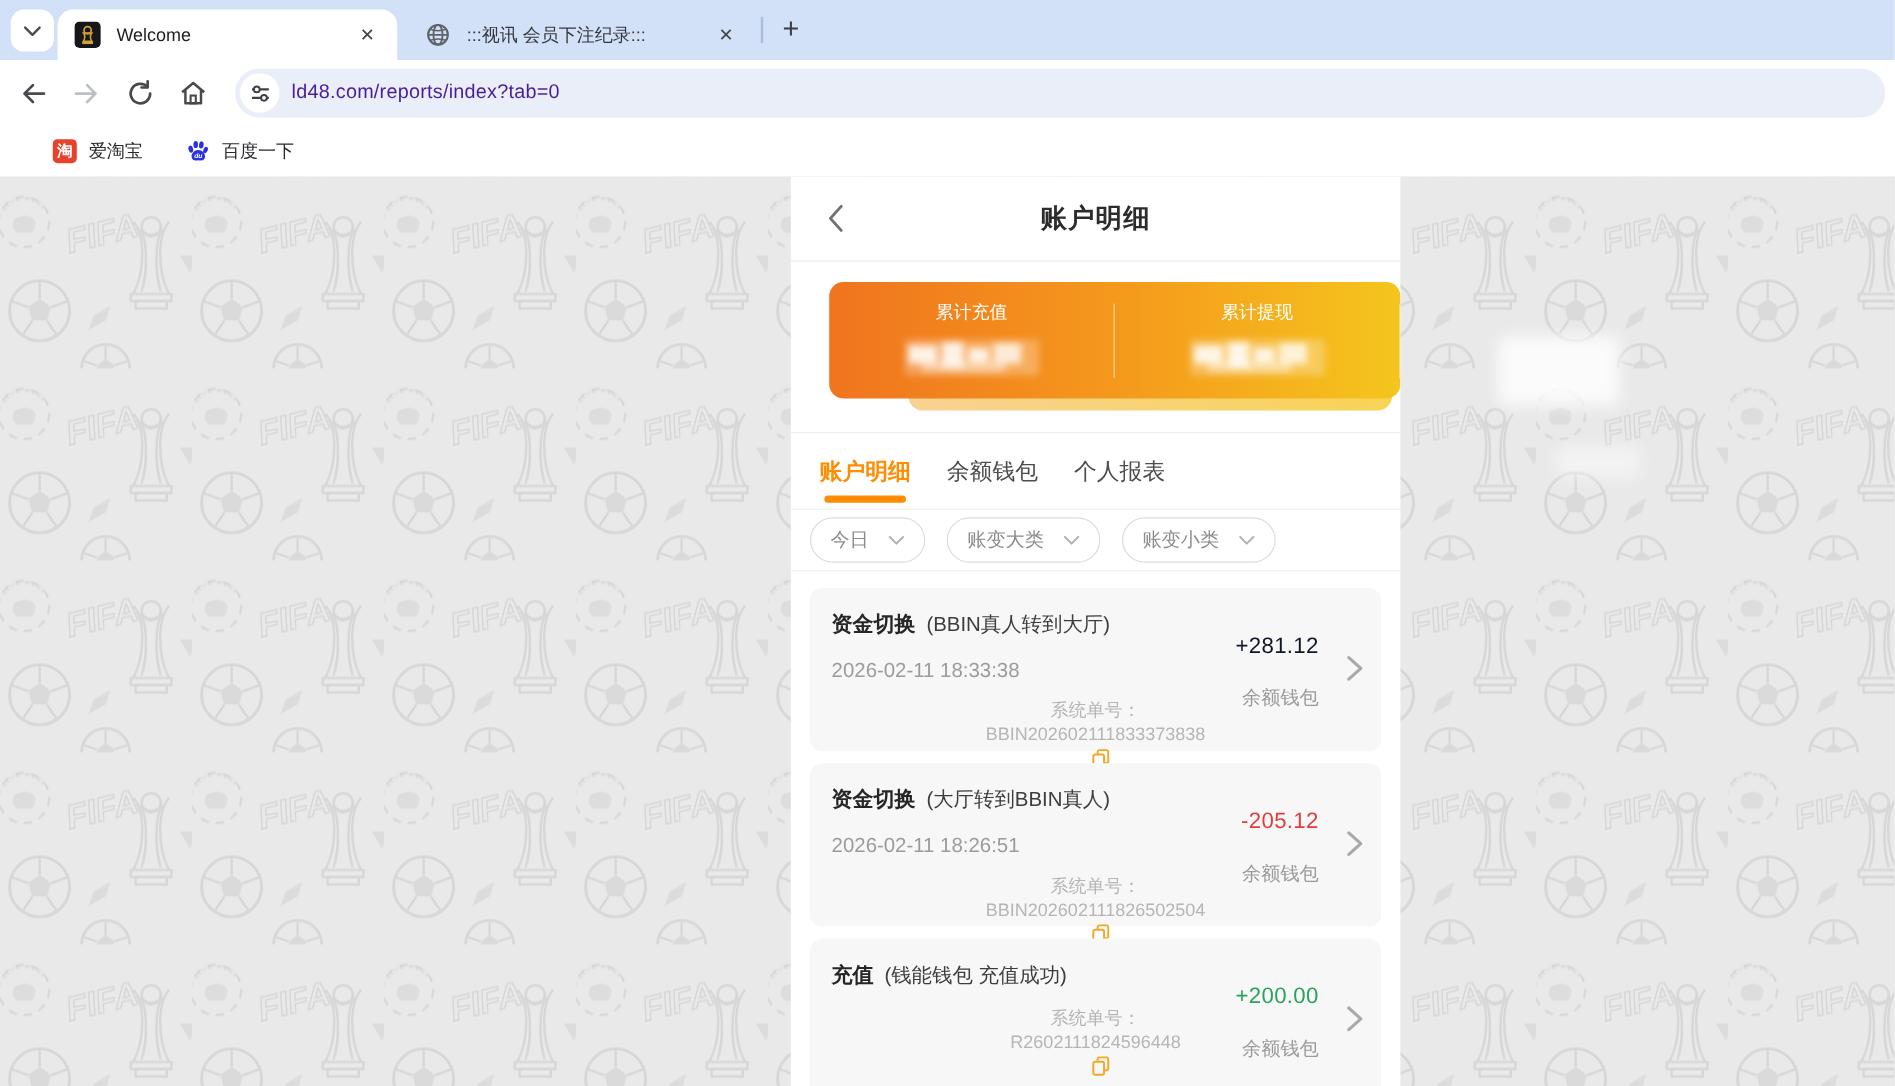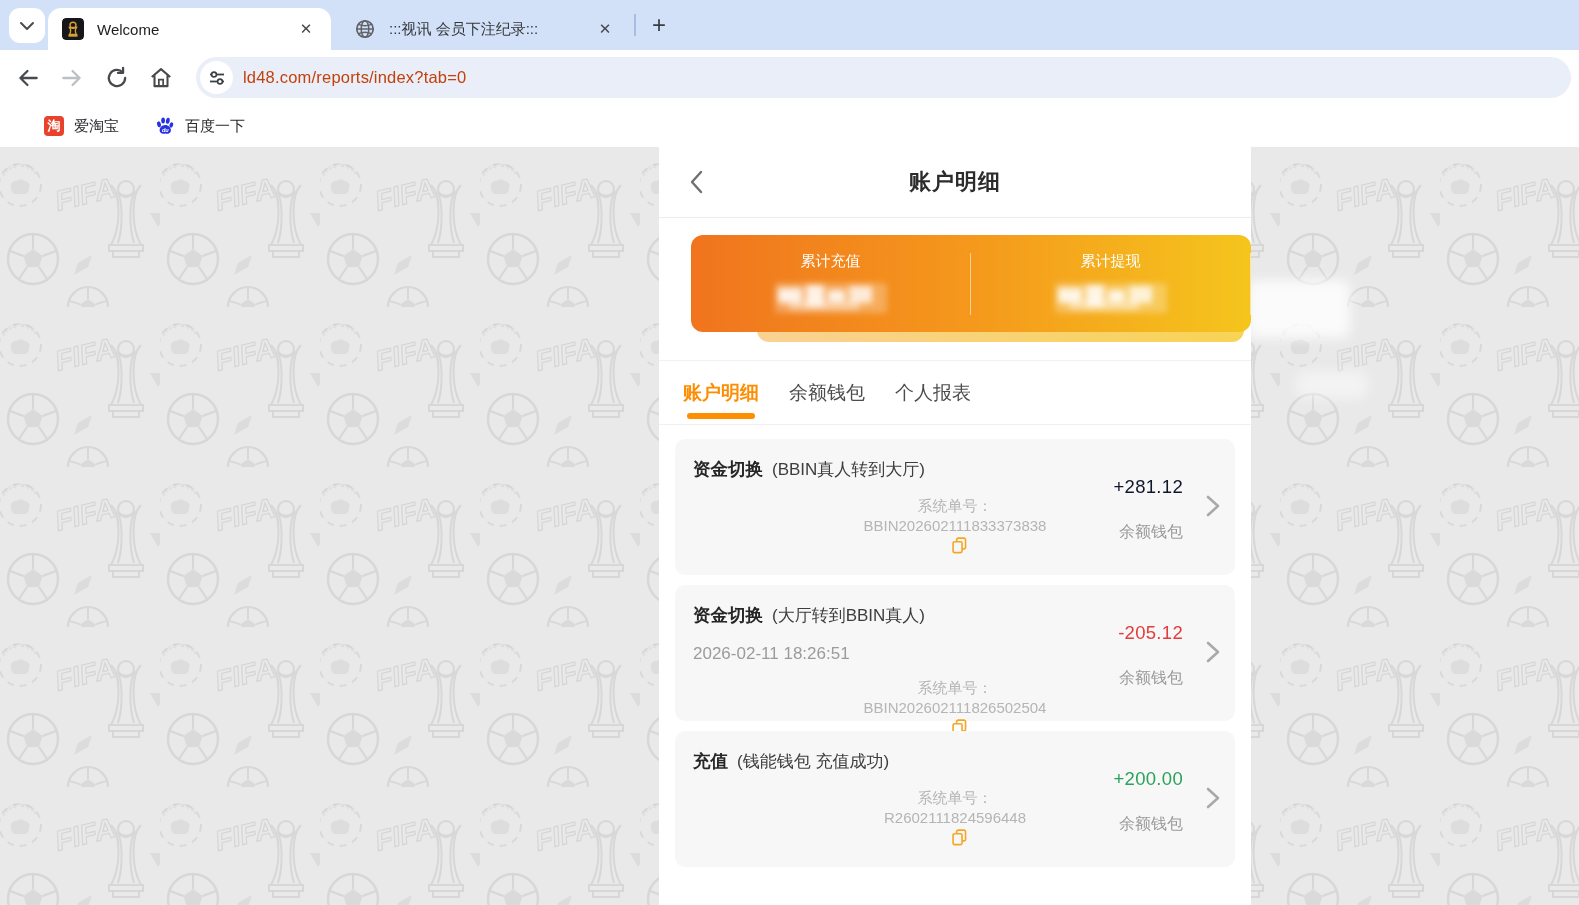--- a/index.html
+++ b/index.html
@@ -23,35 +23,35 @@
   .newtab-btn { position:absolute; left:644px; top:10px; width:30px; height:30px; display:flex;
     align-items:center; justify-content:center; font-size:24px; font-weight:400; color:#3a3d42; cursor:pointer; }
 
   .toolbar { position:relative; height:55px; background:#fff; }
   .nav-btn { position:absolute; top:14px; width:28px; height:28px; display:flex; align-items:center; justify-content:center; cursor:pointer; }
   .nav-back { left:14px; } .nav-fwd { left:58px; } .nav-reload { left:103px; } .nav-home { left:147px; }
   .omnibox { position:absolute; left:196px; right:8px; top:7px; height:41px; background:#e9eef8;
     border-radius:21px; display:flex; align-items:center; }
   .tune-circle { width:33px; height:33px; background:#fff; border-radius:50%; margin-left:4px;
     display:flex; align-items:center; justify-content:center; flex:none; cursor:pointer; }
-  .url-text { margin-left:10px; font-size:16.5px; color:#c2410c; letter-spacing:.2px; }
+  .url-text { margin-left:10px; font-size:16.5px; color:#4c1d95; letter-spacing:.2px; }
 
   .bookmarks { height:42px; background:#fff; display:flex; align-items:center; padding-left:44px; gap:36px; }
   .bm-item { display:flex; align-items:center; gap:10px; font-size:15px; color:#27292c; cursor:pointer; }
   .bm-ico-taobao { width:20px; height:20px; border-radius:4px; background:#e8412c; color:#fff;
     font-size:13px; font-weight:bold; display:flex; align-items:center; justify-content:center; }
 
   
   .content { position:relative; height:758px; background:#e9e9e9; overflow:hidden; }
   .pattern-bg { position:absolute; inset:0; }
   .blur-patch { position:absolute; filter:blur(6px); border-radius:8px; }
   .blur-patch.p1 { left:1248px; top:133px; width:102px; height:58px; background:rgba(255,255,255,.8); }
   .blur-patch.p2 { left:1296px; top:224px; width:72px; height:28px; background:rgba(255,255,255,.45); }
 
-  .phone { position:absolute; left:659px; top:0; width:592px; height:758px; background:#fff; overflow:hidden; }
+  .phone { position:absolute; left:659px; top:0; width:508px; height:758px; background:#fff; overflow:hidden; }
 
   .app-header { position:relative; height:71px; border-bottom:1px solid #ececec;
     display:flex; align-items:center; justify-content:center; }
   .back-btn { position:absolute; left:24px; top:0; height:100%; display:flex; align-items:center; cursor:pointer; padding:0 6px; }
   .app-title { font-size:22px; font-weight:600; color:#2c2c2c; letter-spacing:1px; }
 
   .summary { position:relative; height:142px; padding:17px 0 0;margin-left:32px; }
   .summary-card { position:relative; height:97px; border-radius:12px;
     background:linear-gradient(90deg,#f0741e 0%,#f59a1c 52%,#f5c51d 100%);
     display:flex; padding-top:16px; z-index:1; }
@@ -292,28 +292,49 @@
           <div class="tab-underline"></div>
         </div>
         <div class="app-tab">
           <span>余额钱包</span>
         </div>
         <div class="app-tab">
           <span>个人报表</span>
         </div>
       </div>
 
+      <div class="filters">
+        <div class="filter-pill">
+          <span>今日</span>
+          <svg width="14" height="9" viewBox="0 0 14 9">
+            <polyline points="1.5,1.5 7,7 12.5,1.5" fill="none" stroke="#b2b2b2" stroke-width="1.7" stroke-linecap="round" stroke-linejoin="round"></polyline>
+          </svg>
+        </div>
+        <div class="filter-pill">
+          <span>账变大类</span>
+          <svg width="14" height="9" viewBox="0 0 14 9">
+            <polyline points="1.5,1.5 7,7 12.5,1.5" fill="none" stroke="#b2b2b2" stroke-width="1.7" stroke-linecap="round" stroke-linejoin="round"></polyline>
+          </svg>
+        </div>
+        <div class="filter-pill">
+          <span>账变小类</span>
+          <svg width="14" height="9" viewBox="0 0 14 9">
+            <polyline points="1.5,1.5 7,7 12.5,1.5" fill="none" stroke="#b2b2b2" stroke-width="1.7" stroke-linecap="round" stroke-linejoin="round"></polyline>
+          </svg>
+        </div>
+      </div>
 
       <div class="tx-list">
 
         <div class="tx-card">
           <div class="tx-titleline">
             <span class="tx-type">资金切换</span>
             <span class="tx-note">(BBIN真人转到大厅)</span>
           </div>
+          <div class="tx-date">2026-02-11 18:33:38</div>
           <div class="tx-orderline">
             <span>系统单号：</span>
             <span class="tx-order-no">BBIN202602111833373838</span>
             <span class="copy-icon">
               <svg width="17" height="19" viewBox="0 0 18 20">
                 <rect x="2.2" y="6" width="9.5" height="11.5" rx="1.6" fill="none" stroke="#f5a623" stroke-width="1.7"></rect>
                 <path d="M6 6 V3.8 A1.6 1.6 0 0 1 7.6 2.2 H13.8 A1.6 1.6 0 0 1 15.4 3.8 V12 A1.6 1.6 0 0 1 13.8 13.6 H12" fill="none" stroke="#f5a623" stroke-width="1.7"></path>
               </svg>
             </span>
           </div>

